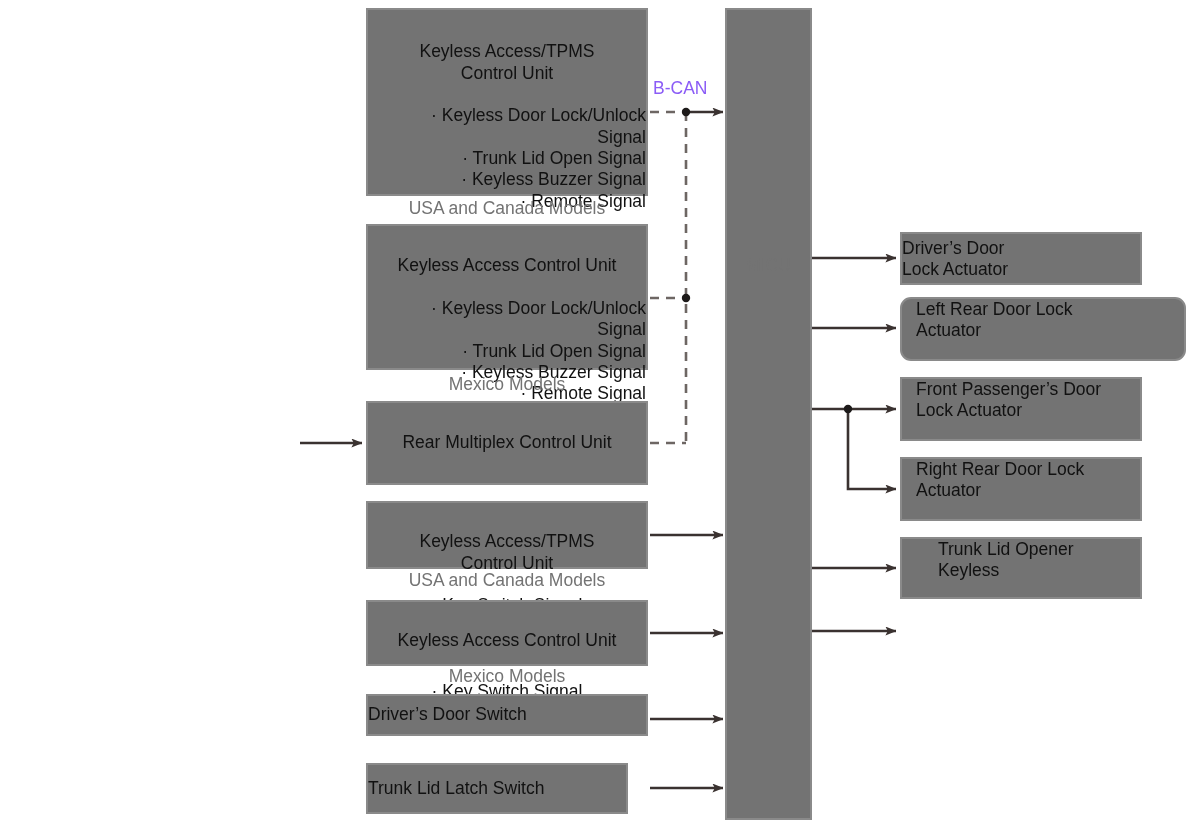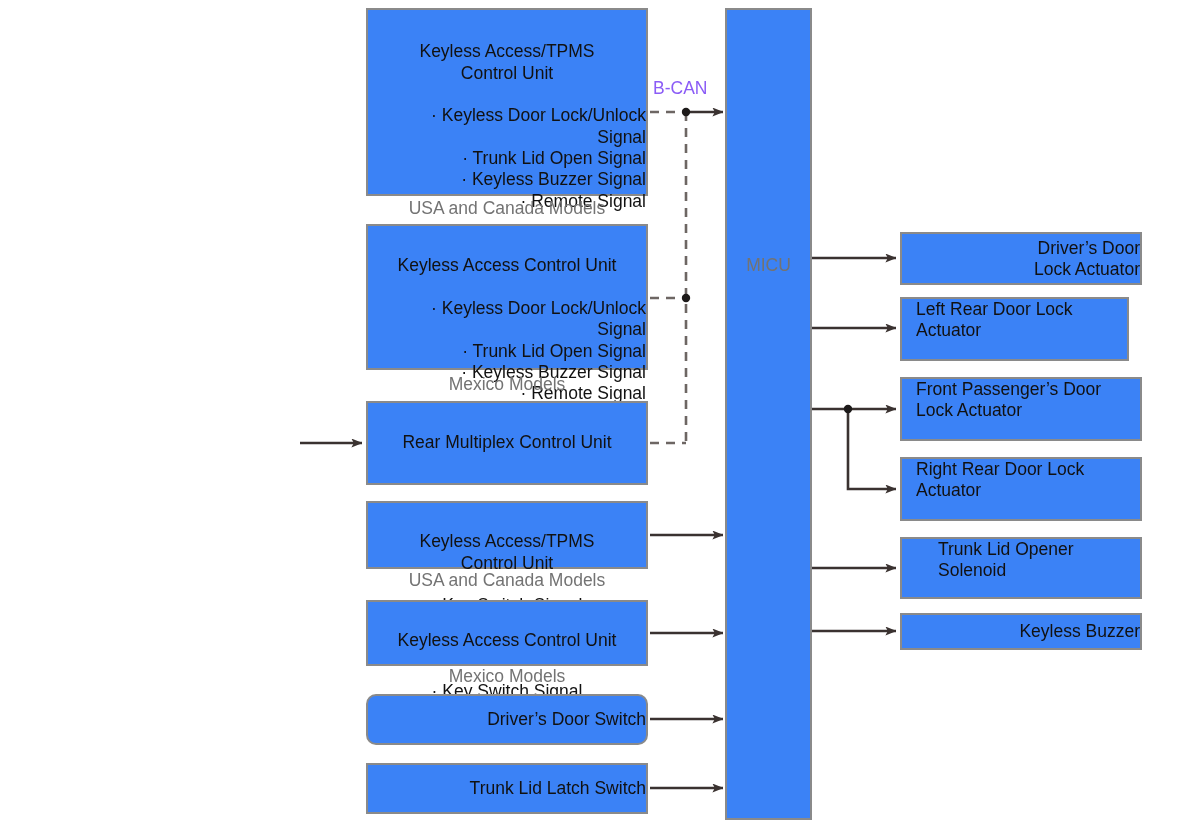--- a/index.html
+++ b/index.html
@@ -12,33 +12,33 @@
     width: 1200px;
     height: 828px;
     background: #ffffff;
     font-family: "Liberation Sans", sans-serif;
     overflow: hidden;
   }
   .box {
     position: absolute;
     box-sizing: border-box;
     border: 2px solid #8a8a8a;
-    background: #3b82f6;
+    background: #737373;
     color: #111111;
     font-size: 17.5px;
     line-height: 1.22;
   }
   .box .txt {
     position: absolute;
     left: 0;
     right: 0;
     white-space: pre-line;
   }
   .center .txt {
-    text-align: right;
+    text-align: left;
     top: 50%;
     transform: translateY(-50%);
   }
   .lefty .txt {
     text-align: left;
     padding-left: 14px;
   }
   .title-line {
     display: block;
     text-align: center;
@@ -158,50 +158,47 @@
   <div class="caption" style="left:366px; top:570px; width:282px;">USA and Canada Models</div>
 
   <div class="box" style="left:366px; top:600px; width:282px; height:66px;">
     <div class="txt" style="top:7px; transform:none;">
       <span class="title-line">Keyless Access Control Unit</span>
       <span class="title-line" style="margin-top:8px;">· Key Switch Signal</span>
     </div>
   </div>
   <div class="caption" style="left:366px; top:666px; width:282px;">Mexico Models</div>
 
-  <div class="box center" style="left:366px; top:694px; width:282px; height:51px;border-radius:10px;">
+  <div class="box center" style="left:366px; top:694px; width:282px; height:42px;">
     <span class="txt">Driver’s Door Switch</span>
   </div>
 
-  <div class="box center" style="left:366px; top:763px; width:282px; height:51px;">
+  <div class="box center" style="left:366px; top:763px; width:262px; height:51px;">
     <span class="txt">Trunk Lid Latch Switch</span>
   </div>
 
   <div class="box center" style="left:900px; top:232px; width:242px; height:53px;">
     <span class="txt">Driver’s Door
 Lock Actuator</span>
   </div>
 
-  <div class="box lefty" style="left:900px; top:297px; width:229px; height:64px;">
+  <div class="box lefty" style="left:900px; top:297px; width:286px; height:64px;border-radius:11px;">
     <span class="txt">Left Rear Door Lock
 Actuator</span>
   </div>
 
   <div class="box lefty" style="left:900px; top:377px; width:242px; height:64px;padding-left:28px;">
     <span class="txt">Front Passenger’s Door
 Lock Actuator</span>
   </div>
 
   <div class="box lefty" style="left:900px; top:457px; width:242px; height:64px;">
     <span class="txt">Right Rear Door Lock
 Actuator</span>
   </div>
 
   <div class="box lefty" style="left:900px; top:537px; width:242px; height:62px;">
     <span class="txt" style="padding-left:36px;">Trunk Lid Opener
-Solenoid</span>
-  </div>
-
-  <div class="box center" style="left:900px; top:613px; width:242px; height:37px;">
-    <span class="txt">Keyless Buzzer</span>
-  </div>
+Keyless</span>
+  </div>
+
 
 </div>
 
 </body></html>

